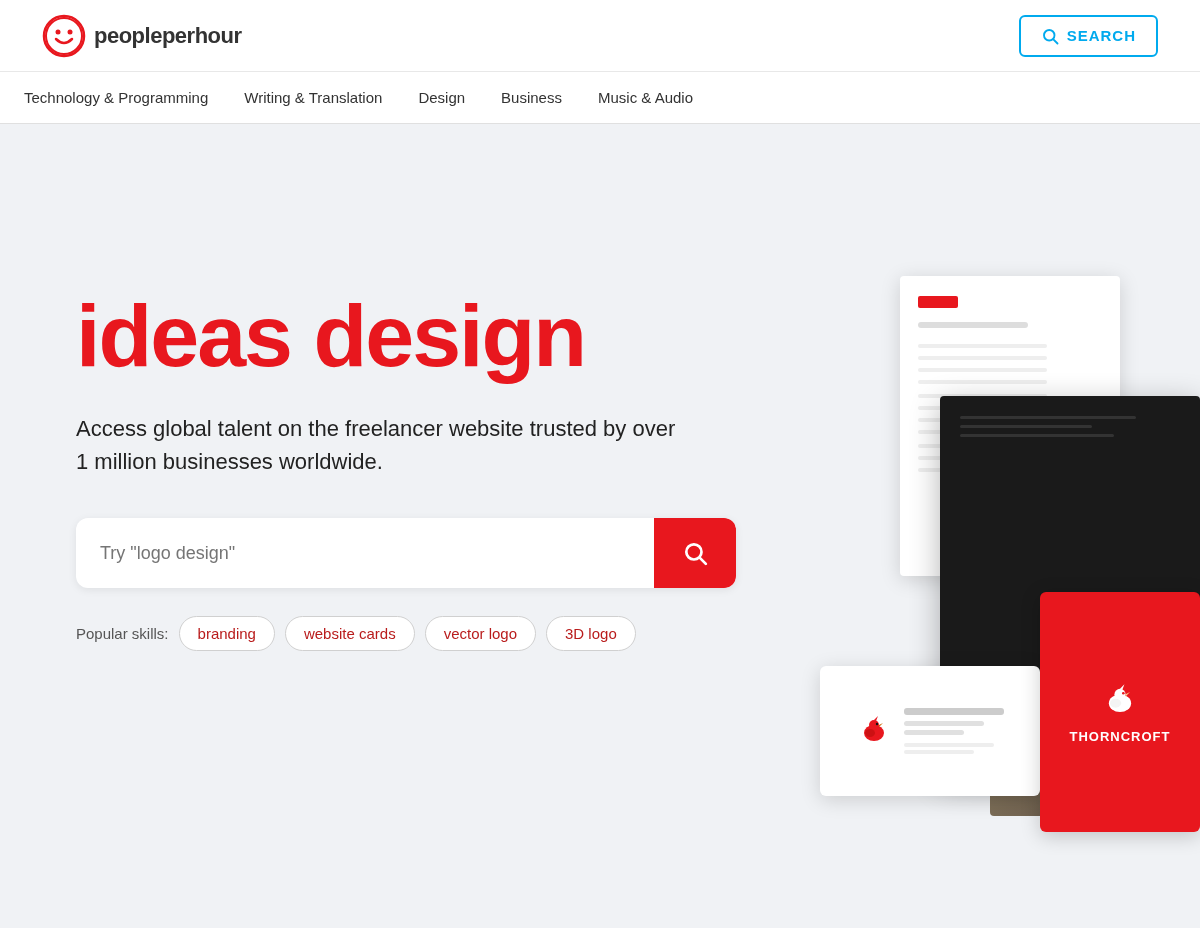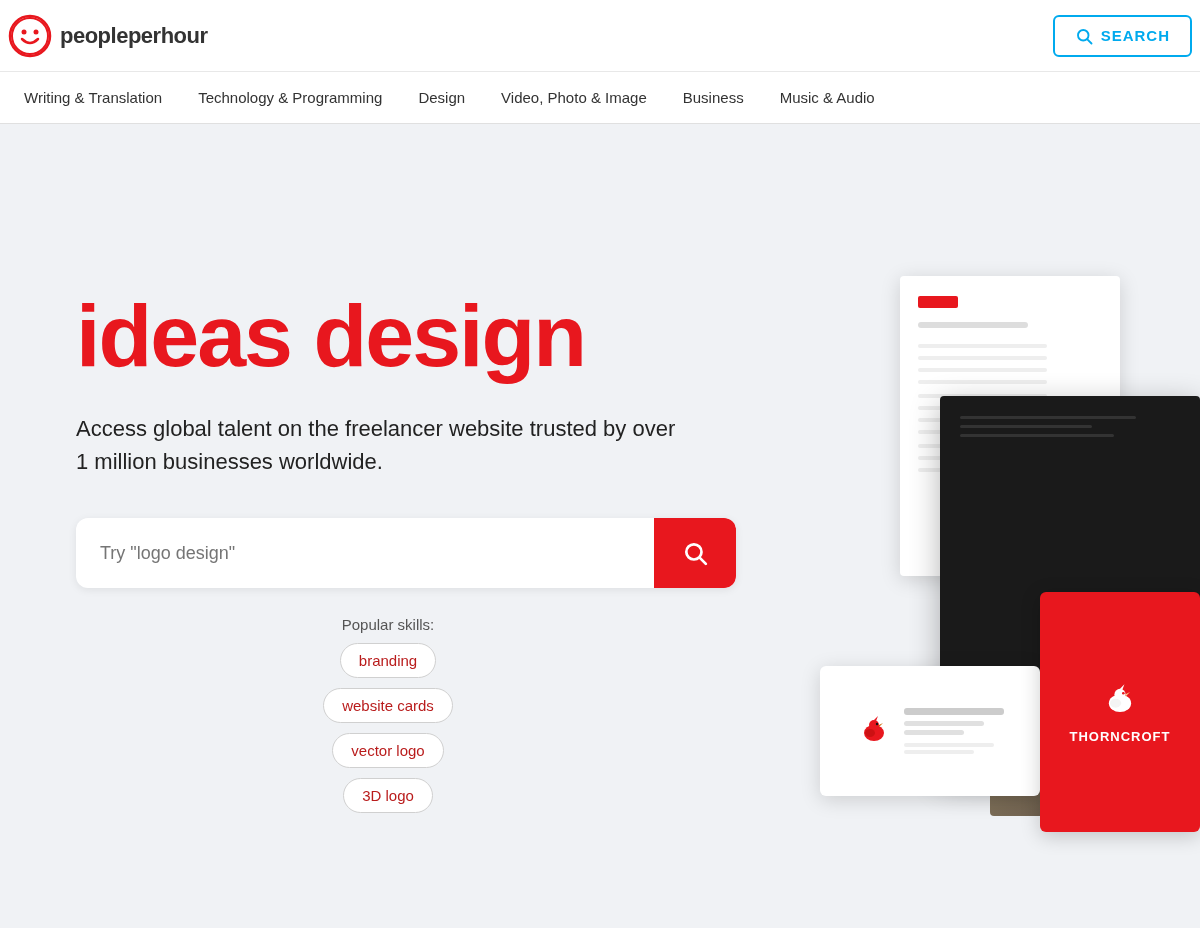--- a/index.html
+++ b/index.html
@@ -5,21 +5,21 @@
     * { margin: 0; padding: 0; box-sizing: border-box; }
     body { font-family: -apple-system, BlinkMacSystemFont, 'Segoe UI', Arial, sans-serif; background: #f0f2f5; width: 1200px; overflow-x: hidden; }
 
     
     .header {
       background: #ffffff;
       height: 72px;
       display: flex;
       align-items: center;
       justify-content: space-between;
-      padding: 0 8px;
+      padding: 0 42px;
       border-bottom: 1px solid #e8e8e8;
     }
     .logo-area {
       display: flex;
       align-items: center;
       gap: 8px;
     }
     .logo-icon {
       width: 44px;
       height: 44px;
@@ -136,21 +136,20 @@
     }
     .search-btn svg { display: block; }
 
     
     .popular-skills {
       margin-top: 28px;
       display: flex;
       align-items: center;
       gap: 10px;
       flex-wrap: wrap;
-      flex-direction: column;
     }
     .popular-label {
       font-size: 15px;
       color: #555;
       font-weight: 400;
     }
     .skill-chip {
       background: #fff;
       border: 1px solid #d0d0d0;
       border-radius: 20px;
@@ -321,24 +320,23 @@
   <button class="search-header-btn">
     <svg width="18" height="18" viewBox="0 0 24 24" fill="none" stroke="#00aaee" stroke-width="2.5" stroke-linecap="round">
       <circle cx="11" cy="11" r="7"></circle>
       <line x1="16.5" y1="16.5" x2="22" y2="22"></line>
     </svg>
     <span>SEARCH</span>
   </button>
 </header>
 
 <nav class="nav">
+  <div class="nav-item">Technology &amp; Programming</div>
   <div class="nav-item">Writing &amp; Translation</div>
-  <div class="nav-item">Technology &amp; Programming</div>
   <div class="nav-item">Design</div>
-  <div class="nav-item">Video, Photo &amp; Image</div>
   <div class="nav-item">Business</div>
   <div class="nav-item">Music &amp; Audio</div>
 </nav>
 
 <section class="hero">
   <div class="hero-content">
     <h1 class="hero-headline">
       <br>
       <span>ideas design</span>
     </h1>

